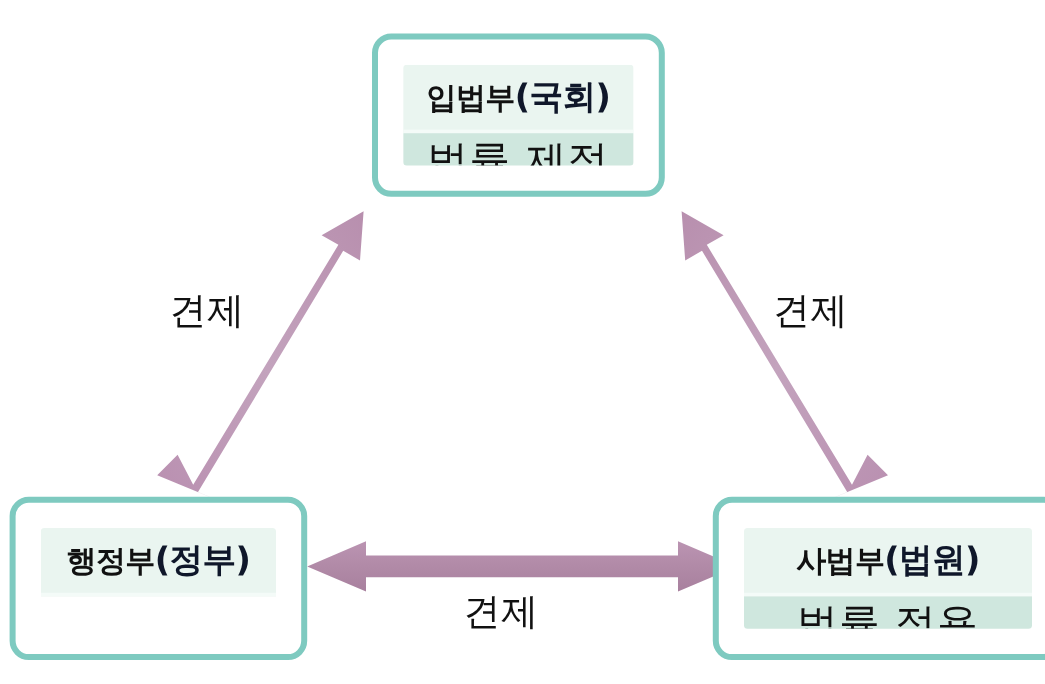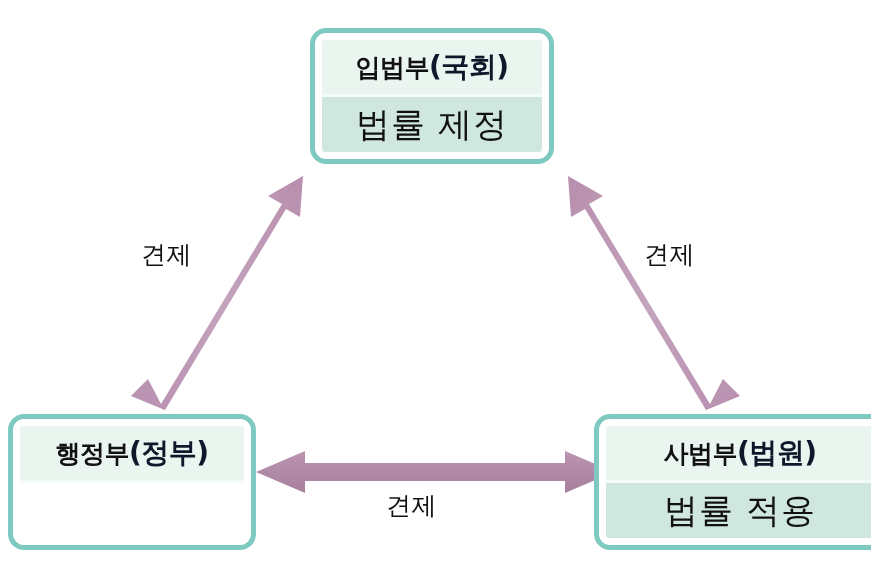--- a/index.html
+++ b/index.html
@@ -27,21 +27,21 @@
     height: 570px;
   }
 
   
   .branch-box {
     position: absolute;
     box-sizing: border-box;
     border: 5px solid #7ecac0;
     border-radius: 16px;
     background: #ffffff;
-    padding: 7px;
+    padding: 21px;
   }
   .branch-inner {
     box-sizing: border-box;
     width: 100%;
     height: 100%;
     border-radius: 3px;
     overflow: hidden;
     display: flex;
     flex-direction: column;
   }
@@ -105,21 +105,21 @@
     color: #0b0b0b;
     letter-spacing: 7px;
     text-indent: 7px;
     position: relative;
     top: 2px;
   }
 
   
   .arrow-label {
     position: absolute;
-    font-size: 25px;
+    font-size: 31px;
     color: #111111;
     letter-spacing: 0.5px;
     white-space: nowrap;
   }
   #label-left   { left: 141px; top: 238px; }
   #label-right  { left: 644px; top: 238px; }
   #label-bottom { left: 386px; top: 489px; }
 </style>
 </head>
 <body>

